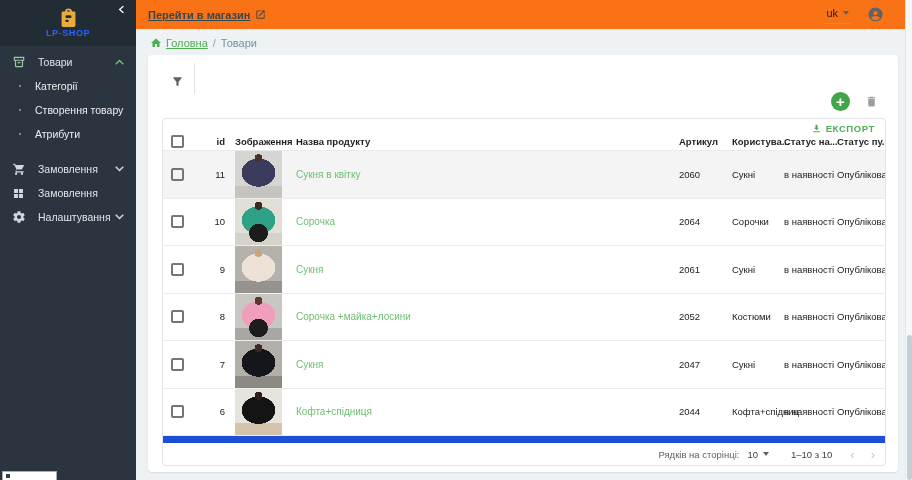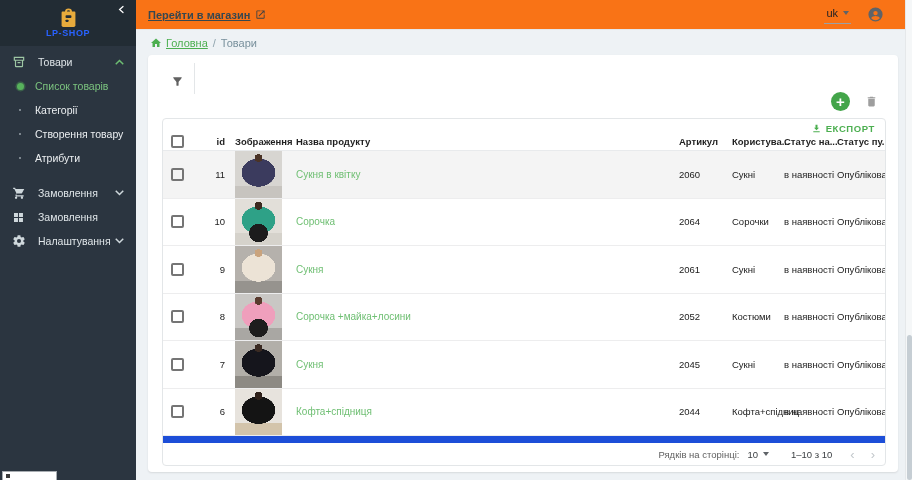--- a/index.html
+++ b/index.html
@@ -119,26 +119,20 @@
           </svg>
       </span>
       <span>Товари</span>
       <span class="chev">
         <svg width="9" height="6" viewBox="0 0 12 8">
             <path fill="none" stroke="#6dbd72" stroke-width="2" d="M1 7 L6 2 L11 7"></path>
           </svg>
       </span>
     </div>
 
-    <div class="sub-item active">
-      <span class="bullet">
-          <span class="radio-on"></span>
-        </span>
-      <span>Список товарів</span>
-    </div>
     <div class="sub-item">
       <span class="bullet">
           <span class="dot"></span>
         </span>
       <span>Категорії</span>
     </div>
     <div class="sub-item">
       <span class="bullet">
           <span class="dot"></span>
         </span>
@@ -329,21 +323,21 @@
 
         <div class="trow">
           <span class="c-check">
               <span class="cb"></span>
             </span>
           <span class="c-id">7</span>
           <span class="c-img">
               <span class="thumb" style="background: radial-gradient(4px at 50% 15%, rgb(58, 42, 34) 0px, rgb(58, 42, 34) 99%, rgba(0, 0, 0, 0) 100%), radial-gradient(36% 30% at 50% 46%, rgb(21, 21, 28) 0px, rgb(21, 21, 28) 99%, rgba(0, 0, 0, 0) 100%), linear-gradient(rgb(178, 175, 169) 0px, rgb(178, 175, 169) 74%, rgb(141, 138, 132) 74%, rgb(141, 138, 132) 100%);"></span>
             </span>
           <span class="c-name"><a class="name-link">Сукня</a></span>
-          <span class="c-sku">2045</span>
+          <span class="c-sku">2047</span>
           <span class="c-cat">Сукні</span>
           <span class="c-stock">в наявності</span>
           <span class="c-pub">Опубліковано</span>
         </div>
 
         <div class="trow">
           <span class="c-check">
               <span class="cb"></span>
             </span>
           <span class="c-id">6</span>

